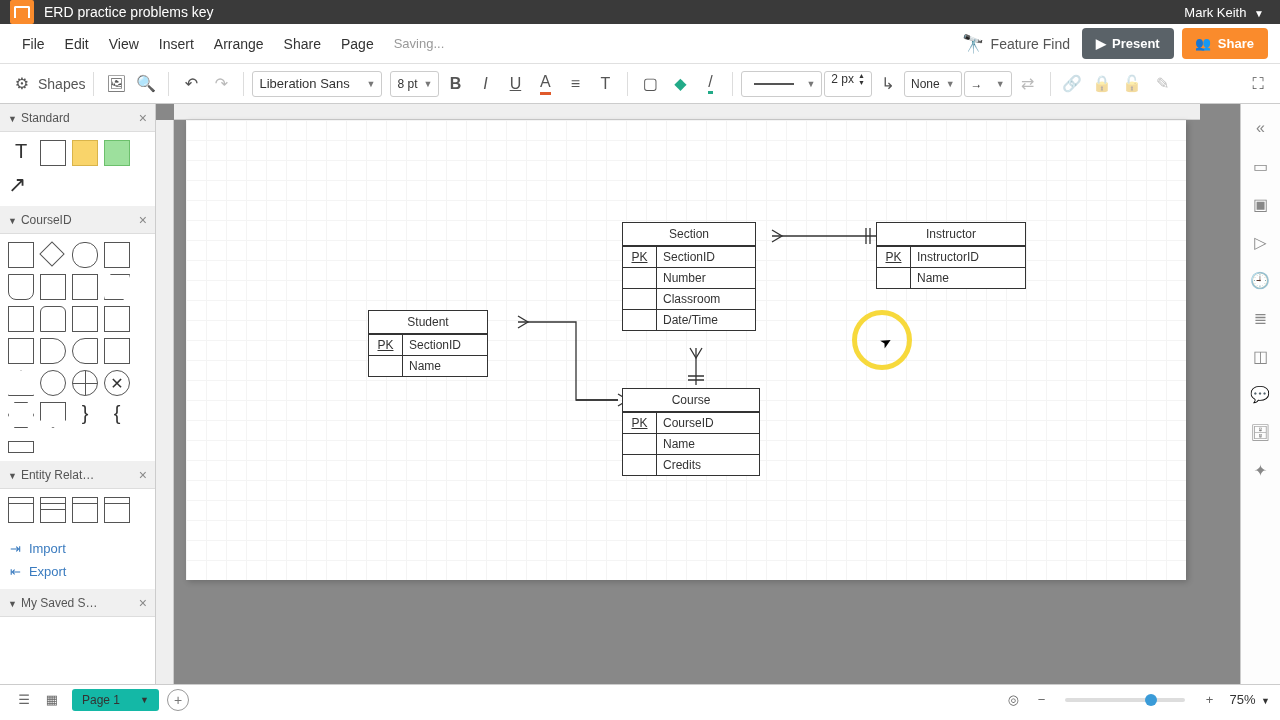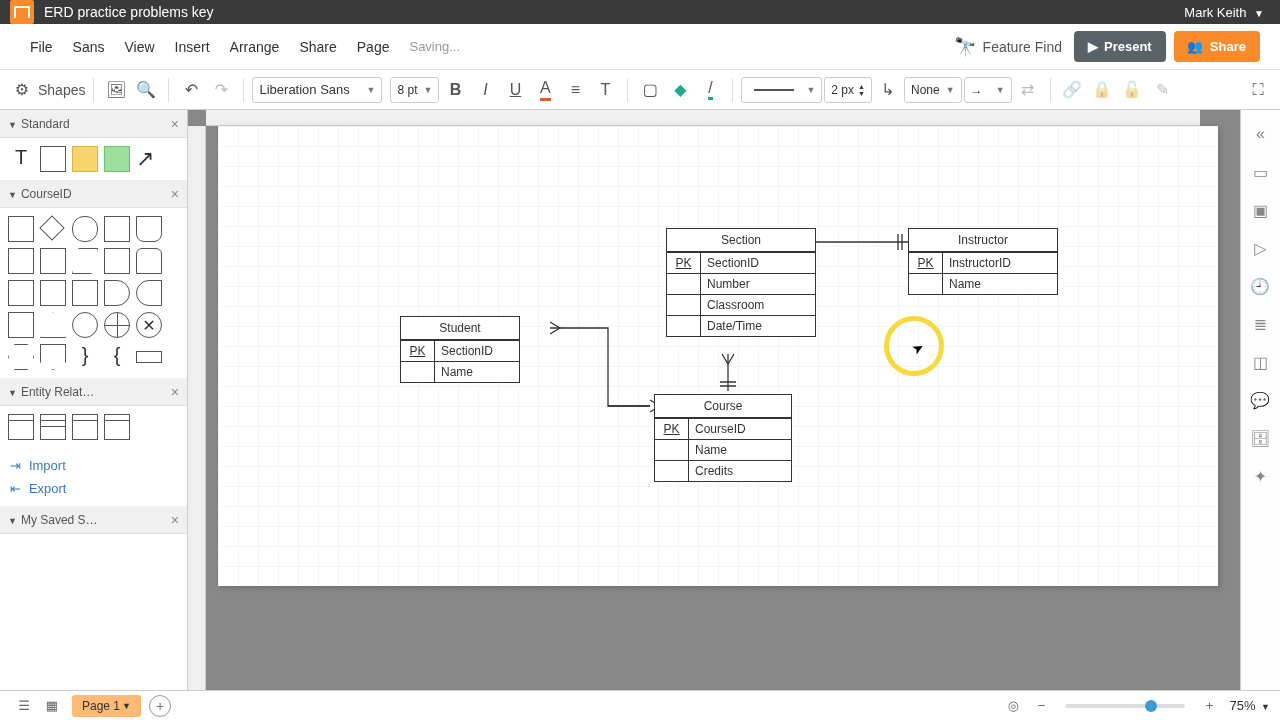--- a/index.html
+++ b/index.html
@@ -8,44 +8,44 @@
 
 .header { height: 24px; background: #3a3a3a; color: #fff; display: flex; align-items: center; padding: 0 10px; }
 .header .logo { width: 24px; height: 24px; background: #fa8b2c; border-radius: 2px; margin-right: 10px; position: relative; }
 .header .logo::before { content: ""; position: absolute; left: 4px; top: 6px; width: 12px; height: 10px; border: 2px solid #fff; border-bottom: none; border-radius: 2px 2px 0 0; }
 .header .doc-title { font-size: 14px; font-weight: 400; }
 .header .spacer { flex: 1; }
 .header .user { font-size: 13px; padding-right: 6px; }
 .header .caret-down { font-size: 10px; margin-left: 4px; }
 
 
-.menubar { height: 46px; display: flex; align-items: center; padding: 0 20px; border-bottom: 1px solid #e0e0e0; }
+.menubar { height: 40px; display: flex; align-items: center; padding: 0 12px; border-bottom: 1px solid #e0e0e0; }
 .menubar .menu-item { padding: 6px 10px; font-size: 14px; color: #333; cursor: pointer; }
 .menubar .status { color: #999; font-size: 13px; margin-left: 10px; }
 .menubar .spacer { flex: 1; }
 .menubar .ff { display: flex; align-items: center; gap: 6px; color: #555; font-size: 14px; margin-right: 12px; }
 .menubar .ff .binoc { font-size: 18px; }
 .menubar .btn-present { background: #5a6268; color: #fff; padding: 8px 14px; border-radius: 4px; font-weight: bold; display: flex; align-items: center; gap: 6px; }
 .menubar .btn-share { background: #fa8b2c; color: #fff; padding: 8px 14px; border-radius: 4px; font-weight: bold; margin-left: 8px; display: flex; align-items: center; gap: 6px; }
 
 
 .toolbar { height: 40px; border-bottom: 1px solid #ccc; display: flex; align-items: center; padding: 0 8px; gap: 2px; background: #fff; }
 .toolbar .tb-btn { width: 28px; height: 28px; display: flex; align-items: center; justify-content: center; color: #555; font-size: 16px; cursor: pointer; border-radius: 3px; }
 .toolbar .tb-sep { width: 1px; height: 24px; background: #ddd; margin: 0 6px; }
 .toolbar .font-select { display: flex; align-items: center; border: 1px solid #ccc; border-radius: 3px; padding: 0 6px; height: 26px; min-width: 130px; font-size: 13px; justify-content: space-between; }
 .toolbar .size-select { display: flex; align-items: center; border: 1px solid #ccc; border-radius: 3px; padding: 0 6px; height: 26px; min-width: 40px; font-size: 12px; justify-content: space-between; margin-left: 6px; }
 .toolbar .caret { font-size: 9px; color: #777; margin-left: 6px; }
 .toolbar .line-style { width: 40px; height: 2px; background: #555; margin: 0 6px; }
-.toolbar .px-select { border: 1px solid #ccc; border-radius: 3px; padding: 0 6px; height: 26px; font-size: 12px; display: flex; align-items: center; }
+.toolbar .px-select { border: 1px solid #ccc; border-radius: 3px; padding: 0 6px; height: 26px; font-size: 12px; display: flex; }
 .toolbar .arrow-sel { border: 1px solid #ccc; border-radius: 3px; padding: 0 6px; height: 26px; font-size: 12px; display: flex; align-items: center; min-width: 48px; justify-content: space-between; }
 .toolbar .fullscreen { margin-left: auto; }
 
 
 .main { display: flex; height: calc(720px - 32px - 38px - 40px - 30px); }
-.left-panel { width: 188px; border-right: 1px solid #ccc; background: #fff; overflow: hidden; display: flex; flex-direction: column; }
+.left-panel { width: 156px; border-right: 1px solid #ccc; background: #fff; overflow: hidden; display: flex; flex-direction: column; }
 .group-header { height: 28px; display: flex; align-items: center; padding: 0 8px; background: #f0f0f0; border-bottom: 1px solid #ddd; font-size: 12px; color: #555; justify-content: space-between; }
 .group-header .tri { font-size: 9px; margin-right: 4px; }
 .group-header .close { font-size: 14px; color: #888; }
 .shape-grid { display: flex; flex-wrap: wrap; gap: 6px; padding: 8px; }
 .shape-cell { width: 26px; height: 26px; border: 1px solid #555; position: relative; }
 .shape-cell.noborder { border: none; }
 .shape-cell .inner-dia { width: 18px; height: 18px; border: 1px solid #555; transform: rotate(45deg); position: absolute; left: 3px; top: 3px; }
 .shape-cell.round { border-radius: 50%; }
 .links { padding: 6px 10px; }
 .links .link-row { display: flex; align-items: center; gap: 8px; color: #3a7bbf; font-size: 13px; padding: 4px 0; }
@@ -73,42 +73,42 @@
 
 .conn { position: absolute; stroke: #333; stroke-width: 1.3; fill: none; }
 
 
 .right-dock { width: 40px; border-left: 1px solid #ccc; background: #fdfdfd; display: flex; flex-direction: column; align-items: center; gap: 18px; padding-top: 14px; }
 .right-dock .dock-icon { width: 20px; height: 20px; color: #888; display: flex; align-items: center; justify-content: center; font-size: 16px; }
 
 
 .footer { height: 30px; border-top: 1px solid #ccc; display: flex; align-items: center; padding: 0 10px; background: #fff; }
 .footer .fbtn { width: 28px; height: 22px; display: flex; align-items: center; justify-content: center; color: #666; }
-.footer .page-tab { padding: 4px 10px; background: #fdba74; border-radius: 3px; font-size: 12px; margin-left: 6px; display: flex; align-items: center; gap: 2px; }
+.footer .page-tab { padding: 4px 10px; background: #14b8a6; border-radius: 3px; font-size: 12px; margin-left: 6px; display: flex; align-items: center; gap: 20px; }
 .footer .add-page { width: 22px; height: 22px; border: 1.5px solid #999; border-radius: 50%; display: flex; align-items: center; justify-content: center; margin-left: 8px; font-size: 14px; color: #777; }
 .footer .spacer { flex: 1; }
 .footer .zoom-slider { width: 120px; height: 4px; background: #ddd; border-radius: 2px; position: relative; margin: 0 10px; }
 .footer .zoom-slider .thumb { position: absolute; width: 12px; height: 12px; background: #3a9bd8; border-radius: 50%; top: -4px; left: 80px; }
 </style>
 </head>
 <body>
 
 <div class="header">
   <div class="logo"></div>
   <div class="doc-title">ERD practice problems key</div>
   <div class="spacer"></div>
   <div class="user">
     <span>Mark Keith</span>
     <span class="caret-down">▼</span>
   </div>
 </div>
 
 <div class="menubar">
   <div class="menu-item">File</div>
-  <div class="menu-item">Sans</div>
+  <div class="menu-item">Edit</div>
   <div class="menu-item">View</div>
   <div class="menu-item">Insert</div>
   <div class="menu-item">Arrange</div>
   <div class="menu-item">Share</div>
   <div class="menu-item">Page</div>
   <div class="status">Saving...</div>
   <div class="spacer"></div>
   <div class="ff">
     <span class="binoc">🔭</span>
     <span>Feature Find</span>
@@ -292,21 +292,21 @@
         <path d="M680 108 L680 124 M684 108 L684 124"></path>
 
         <path d="M510 228 L510 265"></path>
         <path d="M504 228 L510 238 L516 228"></path>
         <path d="M502 260 L518 260 M502 256 L518 256"></path>
 
         <path d="M390 280 L432 280"></path>
         <path d="M432 274 L442 280 L432 286"></path>
       </svg>
 
-      <div class="entity" style="left:448px;top:102px;width:150px">
+      <div class="entity" style="left:436px;top:102px;width:134px">
         <div class="title">Section</div>
         <div class="row">
             <div class="key">PK</div>
             <div class="val">SectionID</div>
           </div>
         <div class="row">
             <div class="key"></div>
             <div class="val">Number</div>
           </div>
         <div class="row">

